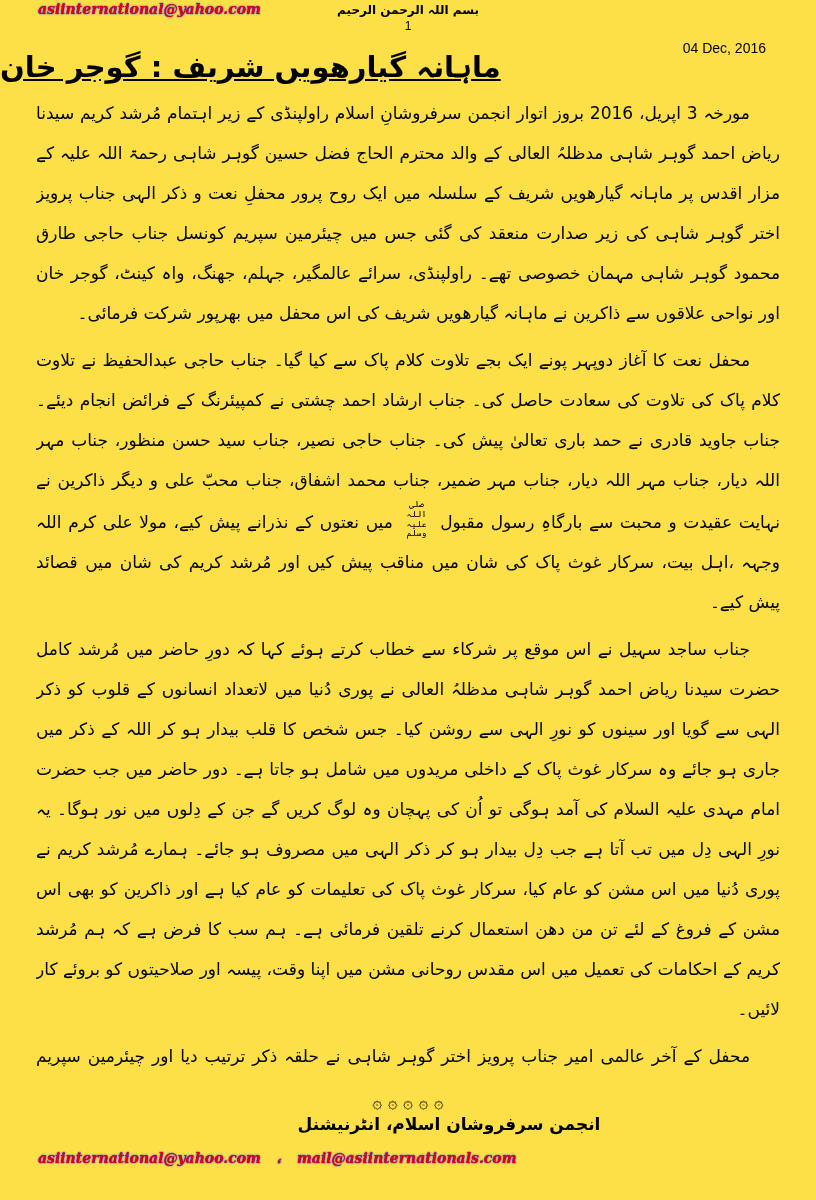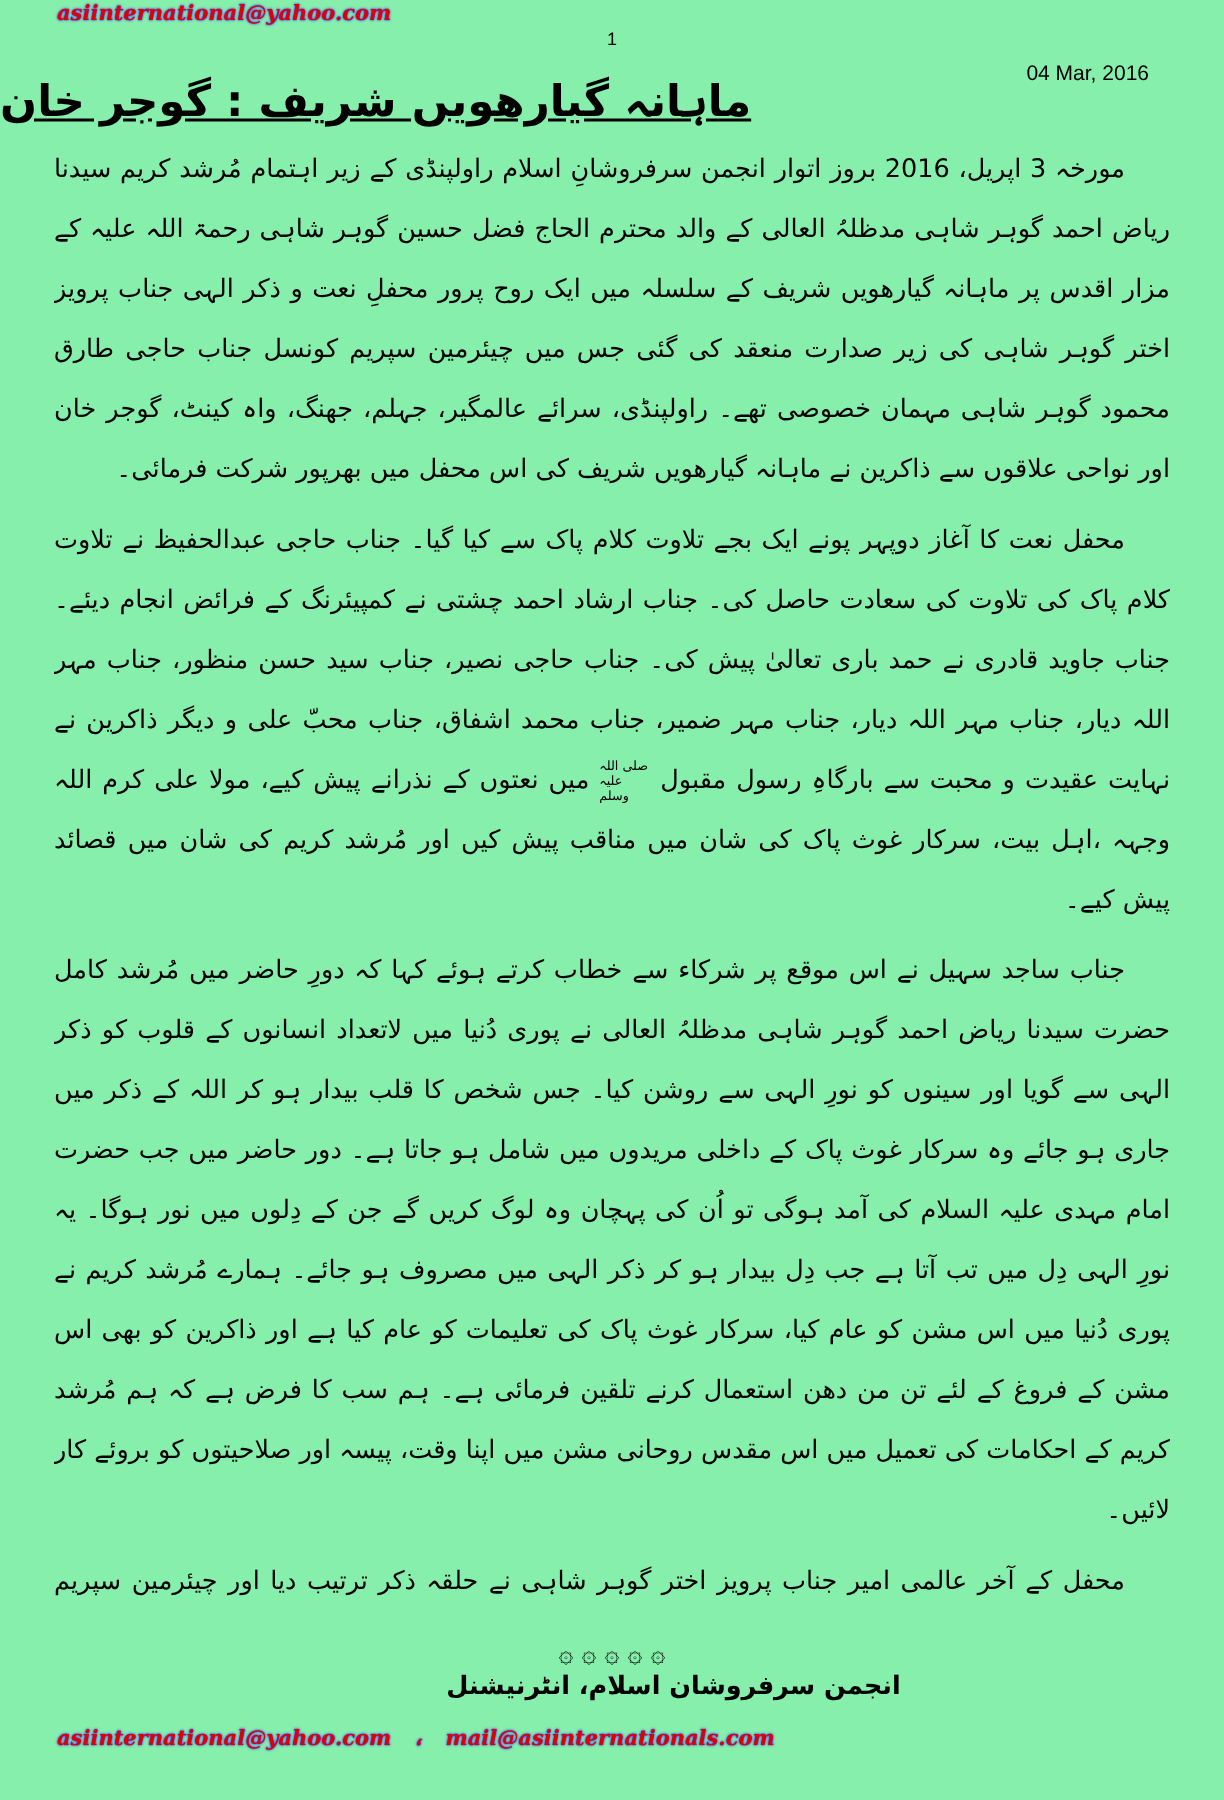--- a/index.html
+++ b/index.html
@@ -1,19 +1,19 @@
 <!DOCTYPE html>
 <html lang="ur"><head>
 <meta charset="utf-8">
 <style>
   html,body{margin:0;padding:0;background:#ffffff;}
   .page{
     position:relative;
     width:816px;height:1200px;
-    background:#86efac;
+    background:#fde047;
     overflow:hidden;
     font-family:"DejaVu Sans", sans-serif;
     color:#000;
   }
   
   .top-email{
     position:absolute;top:1px;left:38px;
     font-family:"DejaVu Serif", serif;
     font-style:italic;font-weight:bold;
     font-size:14px;
@@ -52,23 +52,24 @@
     font-size:17px;
     line-height:40px;
   }
   .para{margin:0 0 7px 0;text-indent:30px;}
   .seg{white-space:normal;}
   .seg-saw{
     display:inline-block;
     width:34px;
     font-size:8.5px;
     line-height:1.15;
-    text-align:left;
+    text-align:center;
     vertical-align:-8px;
     text-indent:0;
+    font-family:Liberation Serif, serif;
   }
   
   .ornaments{
     position:absolute;top:1092px;left:0;width:100%;
     text-align:center;
     font-size:17px;letter-spacing:7px;
   }
   .org-name{
     position:absolute;top:1114px;left:0;width:100%;
     text-align:center;direction:rtl;
@@ -95,24 +96,25 @@
   }
   a{color:inherit;text-decoration:none;}
 </style>
 </head>
 <body>
 
 <div class="page">
 
   <a class="top-email">asiinternational@yahoo.com</a>
 
+  <div class="bismillah">بسم اللہ الرحمن الرحیم</div>
 
   <div class="page-number">1</div>
 
-  <div class="date">04 Mar, 2016</div>
+  <div class="date">04 Dec, 2016</div>
 
   <div class="title">ماہانہ گیارھویں شریف : گوجر خان</div>
 
   <div class="article">
       <p class="para"><span class="seg">مورخہ 3 اپریل، 2016 بروز اتوار انجمن سرفروشانِ اسلام راولپنڈی کے زیر اہتمام مُرشد کریم سیدنا ریاض احمد گوہر شاہی مدظلہُ العالی کے والد محترم الحاج فضل حسین گوہر شاہی رحمۃ اللہ علیہ کے مزار اقدس پر ماہانہ گیارھویں شریف کے سلسلہ میں ایک روح پرور محفلِ نعت و ذکر الہی جناب پرویز اختر گوہر شاہی کی زیر صدارت منعقد کی گئی جس میں چیئرمین سپریم کونسل جناب حاجی طارق محمود گوہر شاہی مہمان خصوصی تھے۔ راولپنڈی، سرائے عالمگیر، جہلم، جھنگ، واہ کینٹ، گوجر خان اور نواحی علاقوں سے ذاکرین نے ماہانہ گیارھویں شریف کی اس محفل میں بھرپور شرکت فرمائی۔</span></p>
       <p class="para"><span class="seg">محفل نعت کا آغاز دوپہر پونے ایک بجے تلاوت کلام پاک سے کیا گیا۔ جناب حاجی عبدالحفیظ نے تلاوت کلام پاک کی تلاوت کی سعادت حاصل کی۔ جناب ارشاد احمد چشتی نے کمپیئرنگ کے فرائض انجام دیئے۔ جناب جاوید قادری نے حمد باری تعالیٰ پیش کی۔ جناب حاجی نصیر، جناب سید حسن منظور، جناب مہر اللہ دیار، جناب مہر اللہ دیار، جناب مہر ضمیر، جناب محمد اشفاق، جناب محبّ علی و دیگر ذاکرین نے نہایت عقیدت و محبت سے بارگاہِ رسول مقبول </span><span class="seg seg-saw">صلی اللہ علیہ وسلم</span><span class="seg"> میں نعتوں کے نذرانے پیش کیے، مولا علی کرم اللہ وجہہ ،اہل بیت، سرکار غوث پاک کی شان میں مناقب پیش کیں اور مُرشد کریم کی شان میں قصائد پیش کیے۔</span></p>
       <p class="para"><span class="seg">جناب ساجد سہیل نے اس موقع پر شرکاء سے خطاب کرتے ہوئے کہا کہ دورِ حاضر میں مُرشد کامل حضرت سیدنا ریاض احمد گوہر شاہی مدظلہُ العالی نے پوری دُنیا میں لاتعداد انسانوں کے قلوب کو ذکر الہی سے گویا اور سینوں کو نورِ الہی سے روشن کیا۔ جس شخص کا قلب بیدار ہو کر اللہ کے ذکر میں جاری ہو جائے وہ سرکار غوث پاک کے داخلی مریدوں میں شامل ہو جاتا ہے۔ دور حاضر میں جب حضرت امام مہدی علیہ السلام کی آمد ہوگی تو اُن کی پہچان وہ لوگ کریں گے جن کے دِلوں میں نور ہوگا۔ یہ نورِ الہی دِل میں تب آتا ہے جب دِل بیدار ہو کر ذکر الہی میں مصروف ہو جائے۔ ہمارے مُرشد کریم نے پوری دُنیا میں اس مشن کو عام کیا، سرکار غوث پاک کی تعلیمات کو عام کیا ہے اور ذاکرین کو بھی اس مشن کے فروغ کے لئے تن من دھن استعمال کرنے تلقین فرمائی ہے۔ ہم سب کا فرض ہے کہ ہم مُرشد کریم کے احکامات کی تعمیل میں اس مقدس روحانی مشن میں اپنا وقت، پیسہ اور صلاحیتوں کو بروئے کار لائیں۔</span></p>
       <p class="para"><span class="seg">محفل کے آخر عالمی امیر جناب پرویز اختر گوہر شاہی نے حلقہ ذکر ترتیب دیا اور چیئرمین سپریم کونسل جناب طارق محمود گوہر شاہی نے دعائے خیر فرمائی۔ محفل کے اختتام پر شرکاء کی خدمت میں لنگر پیش کیا گیا۔</span></p>
     </div>
 

